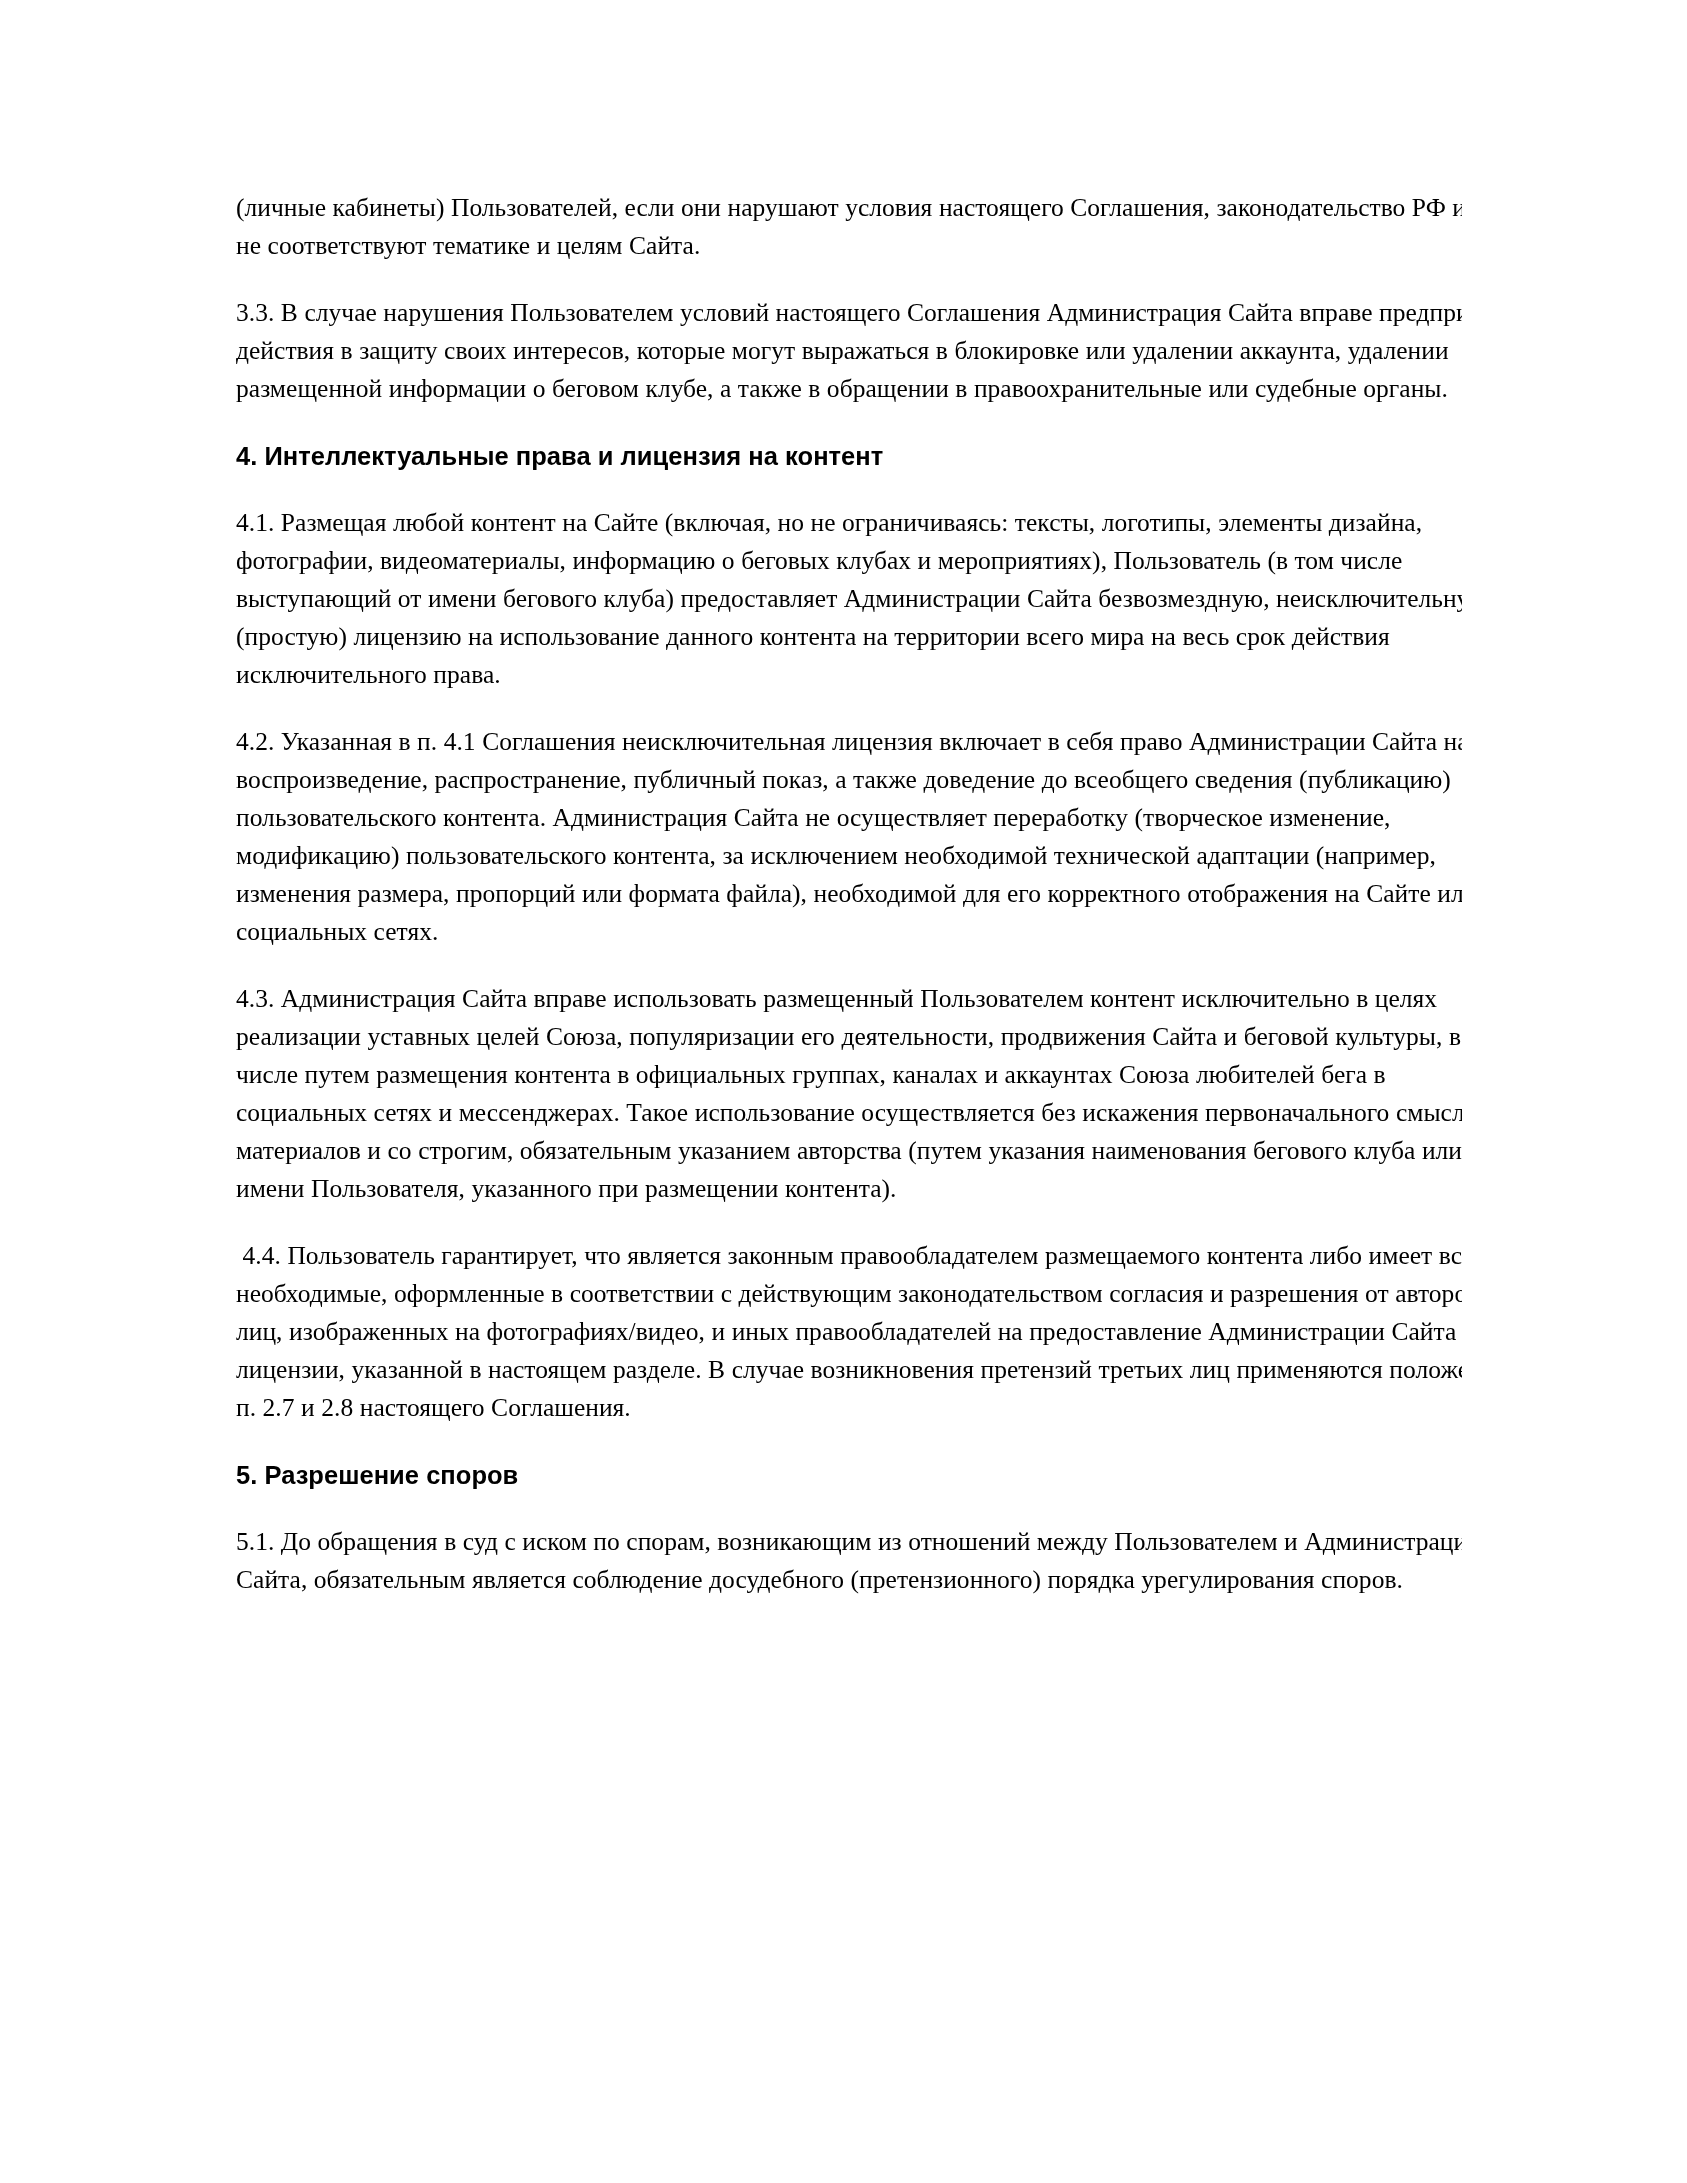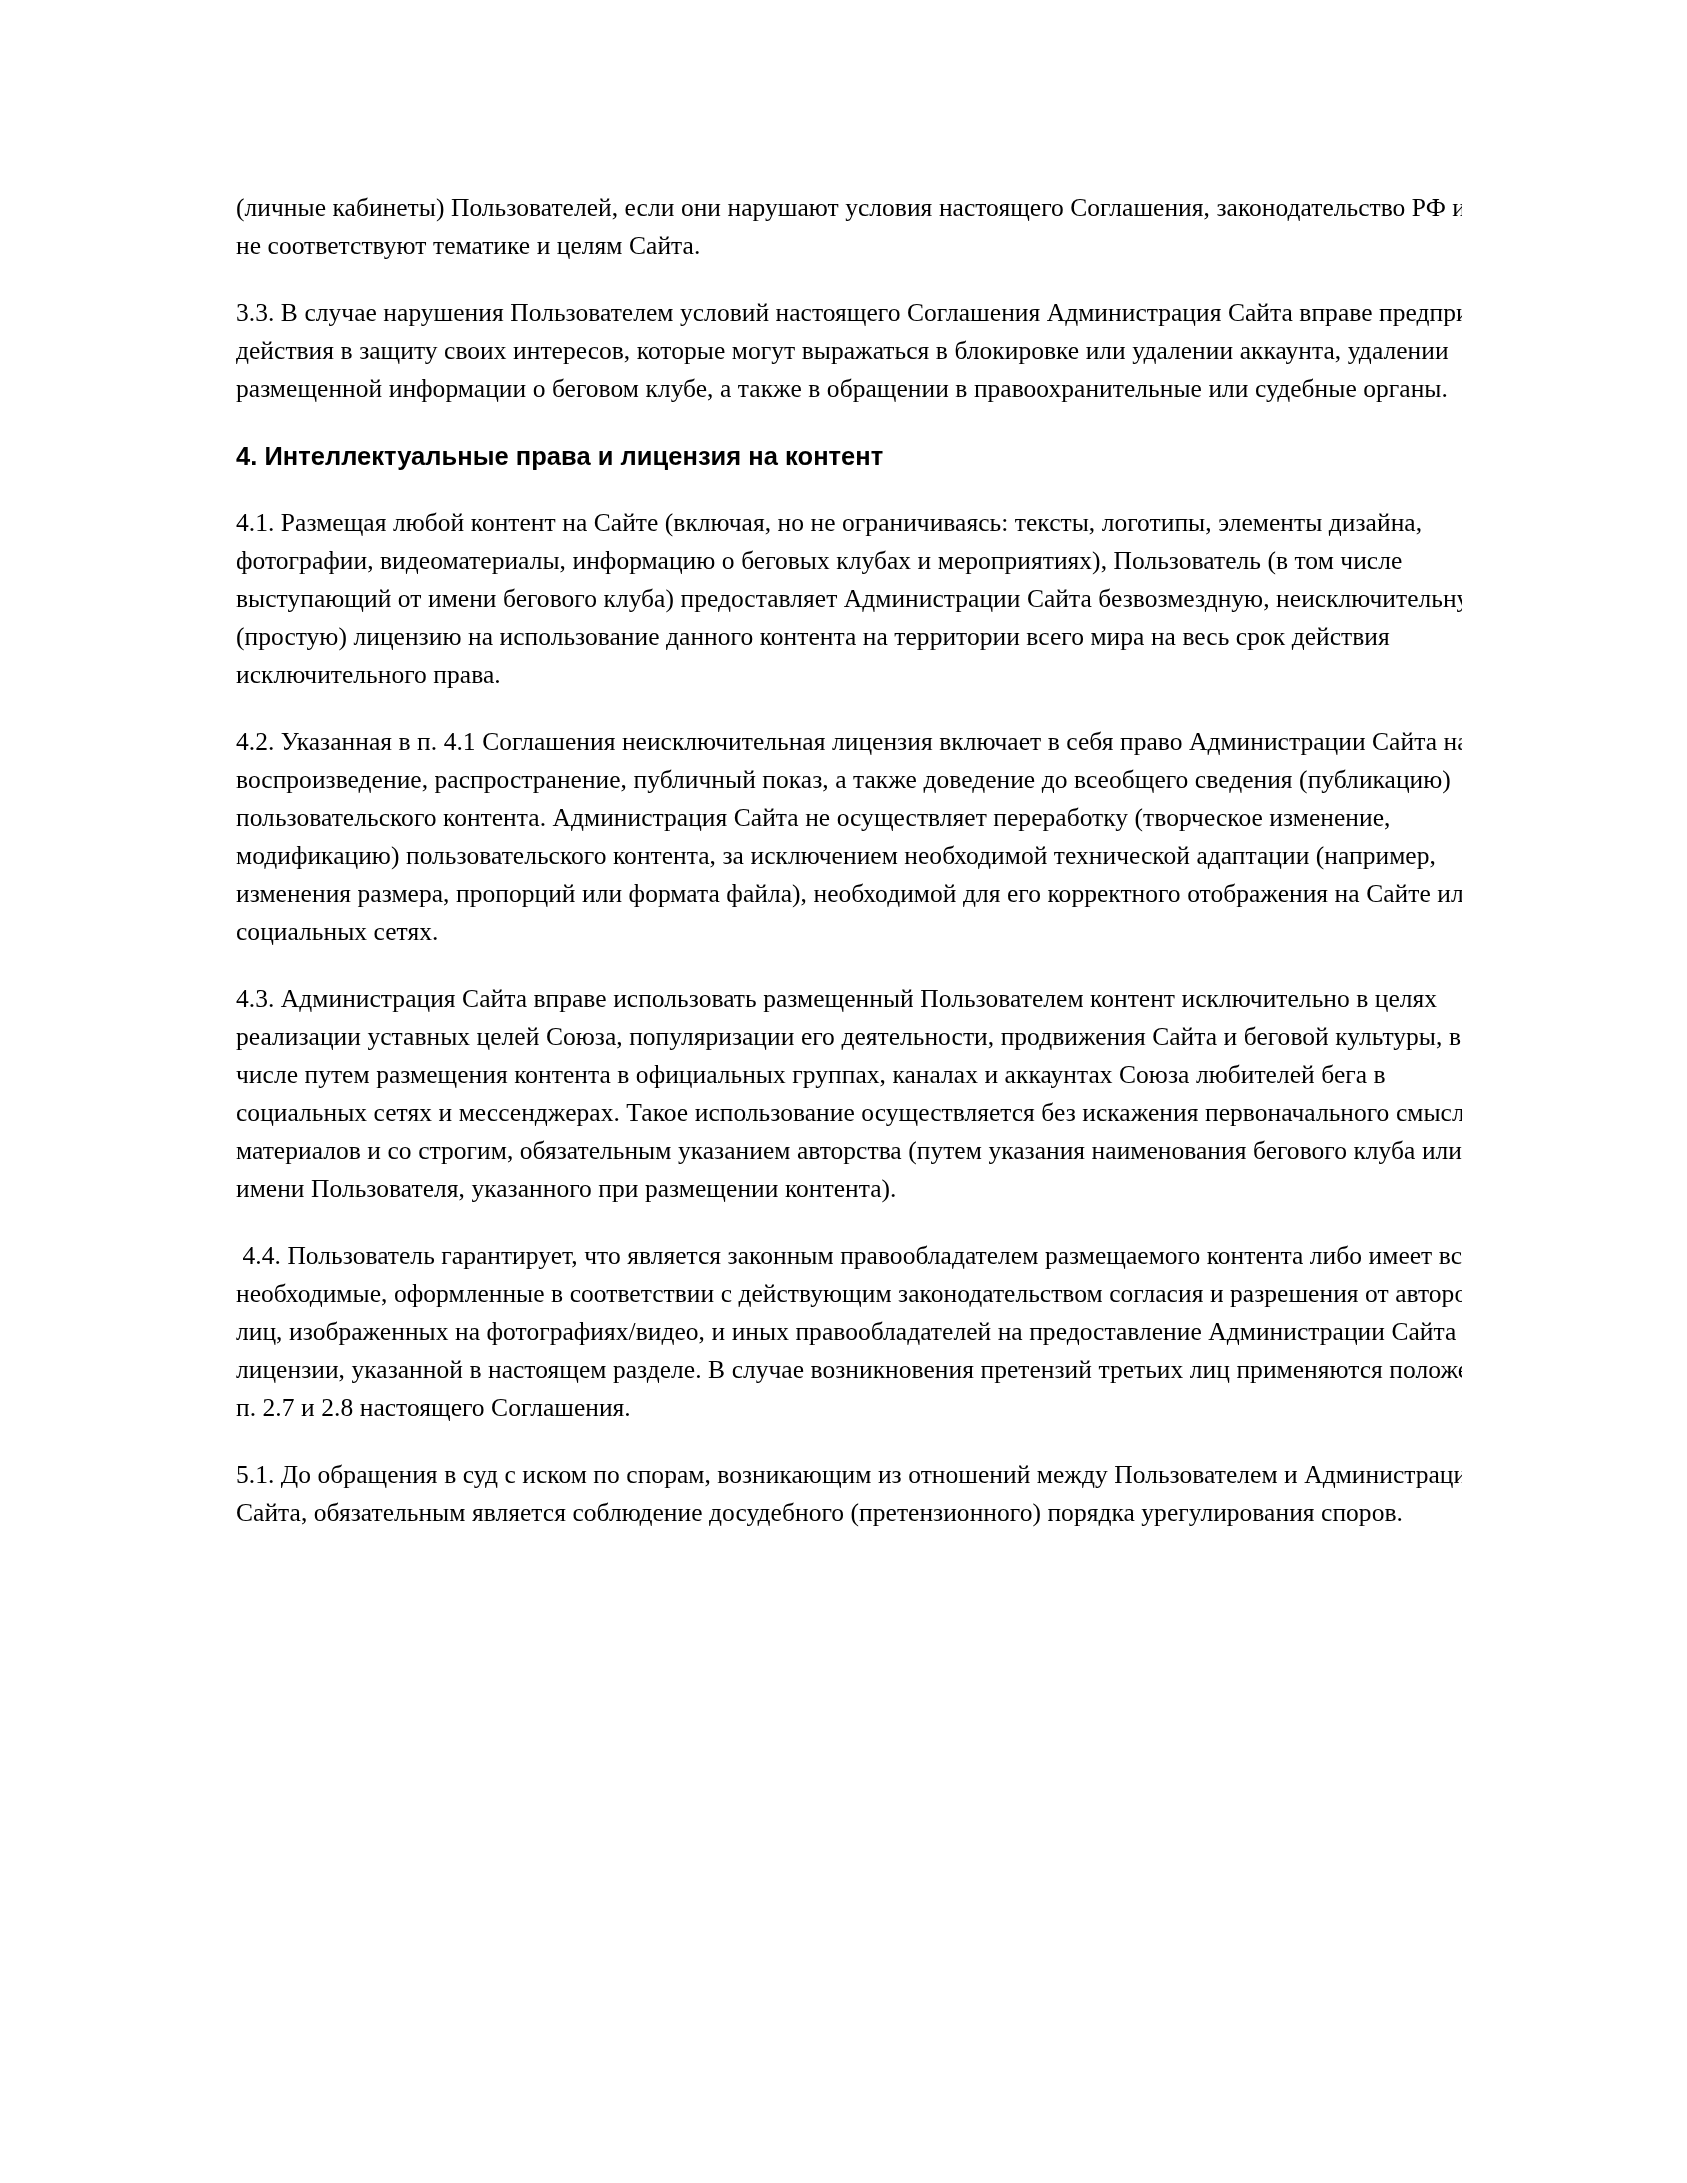--- a/index.html
+++ b/index.html
@@ -63,18 +63,19 @@
     <h2 class="heading gap-before-heading">4. Интеллектуальные права и лицензия на контент</h2>
 
     <p class="para">4.1. Размещая любой контент на Сайте (включая, но не ограничиваясь: тексты, логотипы, элементы дизайна, фотографии, видеоматериалы, информацию о беговых клубах и мероприятиях), Пользователь (в том числе выступающий от имени бегового клуба) предоставляет Администрации Сайта безвозмездную, неисключительную (простую) лицензию на использование данного контента на территории всего мира на весь срок действия исключительного права.</p>
 
     <p class="para">4.2. Указанная в п. 4.1 Соглашения неисключительная лицензия включает в себя право Администрации Сайта на воспроизведение, распространение, публичный показ, а также доведение до всеобщего сведения (публикацию) пользовательского контента. Администрация Сайта не осуществляет переработку (творческое изменение, модификацию) пользовательского контента, за исключением необходимой технической адаптации (например, изменения размера, пропорций или формата файла), необходимой для его корректного отображения на Сайте или в социальных сетях.</p>
 
     <p class="para">4.3. Администрация Сайта вправе использовать размещенный Пользователем контент исключительно в целях реализации уставных целей Союза, популяризации его деятельности, продвижения Сайта и беговой культуры, в том числе путем размещения контента в официальных группах, каналах и аккаунтах Союза любителей бега в социальных сетях и мессенджерах. Такое использование осуществляется без искажения первоначального смысла материалов и со строгим, обязательным указанием авторства (путем указания наименования бегового клуба или имени Пользователя, указанного при размещении контента).</p>
 
     <p class="para"> 4.4. Пользователь гарантирует, что является законным правообладателем размещаемого контента либо имеет все необходимые, оформленные в соответствии с действующим законодательством согласия и разрешения от авторов, лиц, изображенных на фотографиях/видео, и иных правообладателей на предоставление Администрации Сайта лицензии, указанной в настоящем разделе. В случае возникновения претензий третьих лиц применяются положения п. 2.7 и 2.8 настоящего Соглашения.</p>
 
+    <h2 class="heading gap-before-heading">5. Разрешение споров</h2>
 
     <p class="para">5.1. До обращения в суд с иском по спорам, возникающим из отношений между Пользователем и Администрацией Сайта, обязательным является соблюдение досудебного (претензионного) порядка урегулирования споров.</p>
 
   </div>
 </div>
 
 
 </body></html>

